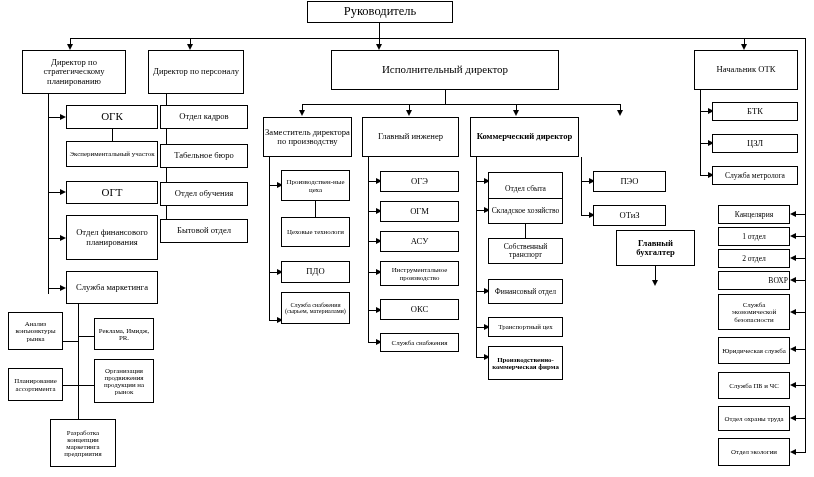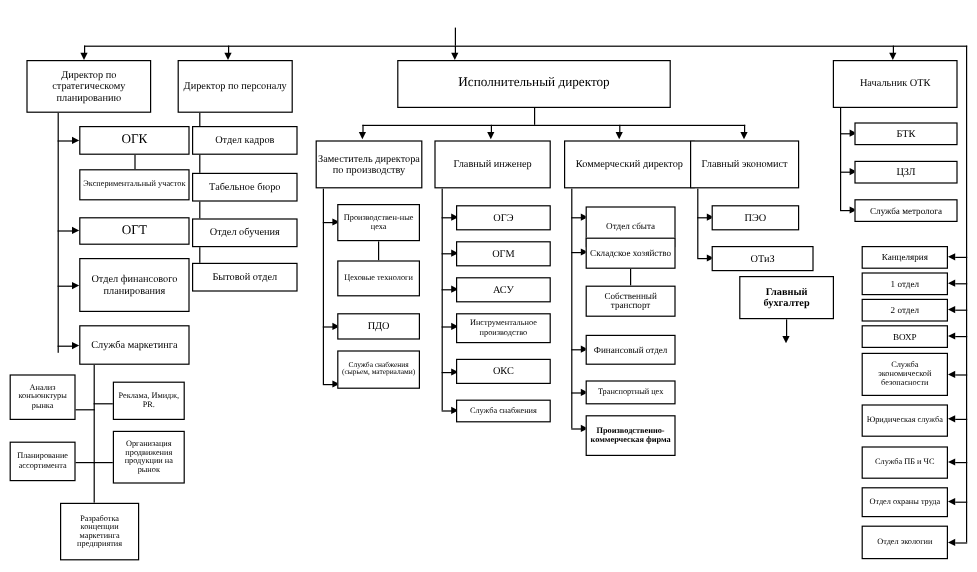--- a/index.html
+++ b/index.html
@@ -60,20 +60,23 @@
     border-top:3.5px solid transparent;
     border-bottom:3.5px solid transparent;
     border-right:6px solid #000000;
   }
 </style>
 </head>
 <body>
 
 <div id="root">
 
+  <div class="box t12" style="left:307px;top:1px;width:146px;height:22px;">
+    <span>Руководитель</span>
+  </div>
 
   <div class="ln vl" style="left:379px;top:23px;height:15px;"></div>
 
   <div class="ln hl" style="left:70px;top:38px;width:736px;"></div>
 
   <div class="ln vl" style="left:70px;top:38px;height:8px;"></div>
   <div class="arr arr-d" style="left:66.5px;top:44px;"></div>
 
   <div class="ln vl" style="left:190px;top:38px;height:8px;"></div>
   <div class="arr arr-d" style="left:186.5px;top:44px;"></div>
@@ -262,21 +265,21 @@
   <div class="box t9" style="left:380px;top:299px;width:79px;height:21px;">
     <span>ОКС</span>
   </div>
 
   <div class="ln hl" style="left:368px;top:342px;width:9px;"></div>
   <div class="arr arr-r" style="left:376px;top:338.5px;"></div>
   <div class="box t7" style="left:380px;top:333px;width:79px;height:19px;">
     <span>Служба снабжения</span>
   </div>
 
-  <div class="box t9" style="left:470px;top:117px;width:109px;height:40px;">
+  <div class="box t9" style="left:470px;top:117px;width:109px;height:40px;font-weight:bold;">
     <span>Коммерческий директор</span>
   </div>
   <div class="ln vl" style="left:476px;top:157px;height:200px;"></div>
 
   <div class="ln hl" style="left:476px;top:181px;width:9px;"></div>
   <div class="arr arr-r" style="left:484px;top:177.5px;"></div>
   <div class="box t8" style="left:488px;top:172px;width:75px;height:34px;">
     <span>Отдел сбыта</span>
   </div>
 
@@ -302,34 +305,31 @@
   <div class="box t7" style="left:488px;top:317px;width:75px;height:20px;">
     <span>Транспортный цех</span>
   </div>
 
   <div class="ln hl" style="left:476px;top:357px;width:9px;"></div>
   <div class="arr arr-r" style="left:484px;top:353.5px;"></div>
   <div class="box t7 bold" style="left:488px;top:346px;width:75px;height:34px;">
     <span>Производственно-коммерческая фирма</span>
   </div>
 
-  <div class="box t9" style="left:575px;top:117px;width:91px;height:40px;">
-    <span>Главный экономист</span>
-  </div>
   <div class="ln vl" style="left:581px;top:157px;height:58px;"></div>
 
   <div class="ln hl" style="left:581px;top:181px;width:9px;"></div>
   <div class="arr arr-r" style="left:589px;top:177.5px;"></div>
   <div class="box t9" style="left:593px;top:171px;width:73px;height:21px;">
     <span>ПЭО</span>
   </div>
 
   <div class="ln hl" style="left:581px;top:215px;width:9px;"></div>
   <div class="arr arr-r" style="left:589px;top:211.5px;"></div>
-  <div class="box t9" style="left:593px;top:205px;width:85px;height:21px;">
+  <div class="box t9" style="left:593px;top:205px;width:73px;height:21px;">
     <span>ОТиЗ</span>
   </div>
 
   <div class="box t9" style="left:616px;top:230px;width:79px;height:36px;font-weight:bold;">
     <span>Главный бухгалтер</span>
   </div>
   <div class="ln vl" style="left:655px;top:266px;height:14px;"></div>
   <div class="arr arr-d" style="left:651.5px;top:280px;"></div>
 
   <div class="ln vl" style="left:700px;top:90px;height:85px;"></div>
@@ -365,21 +365,21 @@
   </div>
 
   <div class="ln hl" style="left:796px;top:258px;width:10px;"></div>
   <div class="arr arr-l" style="left:790px;top:254.5px;"></div>
   <div class="box t8" style="left:718px;top:249px;width:72px;height:19px;">
     <span>2 отдел</span>
   </div>
 
   <div class="ln hl" style="left:796px;top:280px;width:10px;"></div>
   <div class="arr arr-l" style="left:790px;top:276.5px;"></div>
-  <div class="box t8" style="left:718px;top:271px;width:72px;height:19px;">
+  <div class="box t8" style="left:718px;top:271px;width:72px;height:19px;text-align:right;">
     <span>ВОХР</span>
   </div>
 
   <div class="ln hl" style="left:796px;top:312px;width:10px;"></div>
   <div class="arr arr-l" style="left:790px;top:308.5px;"></div>
   <div class="box t7" style="left:718px;top:294px;width:72px;height:36px;">
     <span>Служба экономической безопасности</span>
   </div>
 
   <div class="ln hl" style="left:796px;top:349px;width:10px;"></div>

